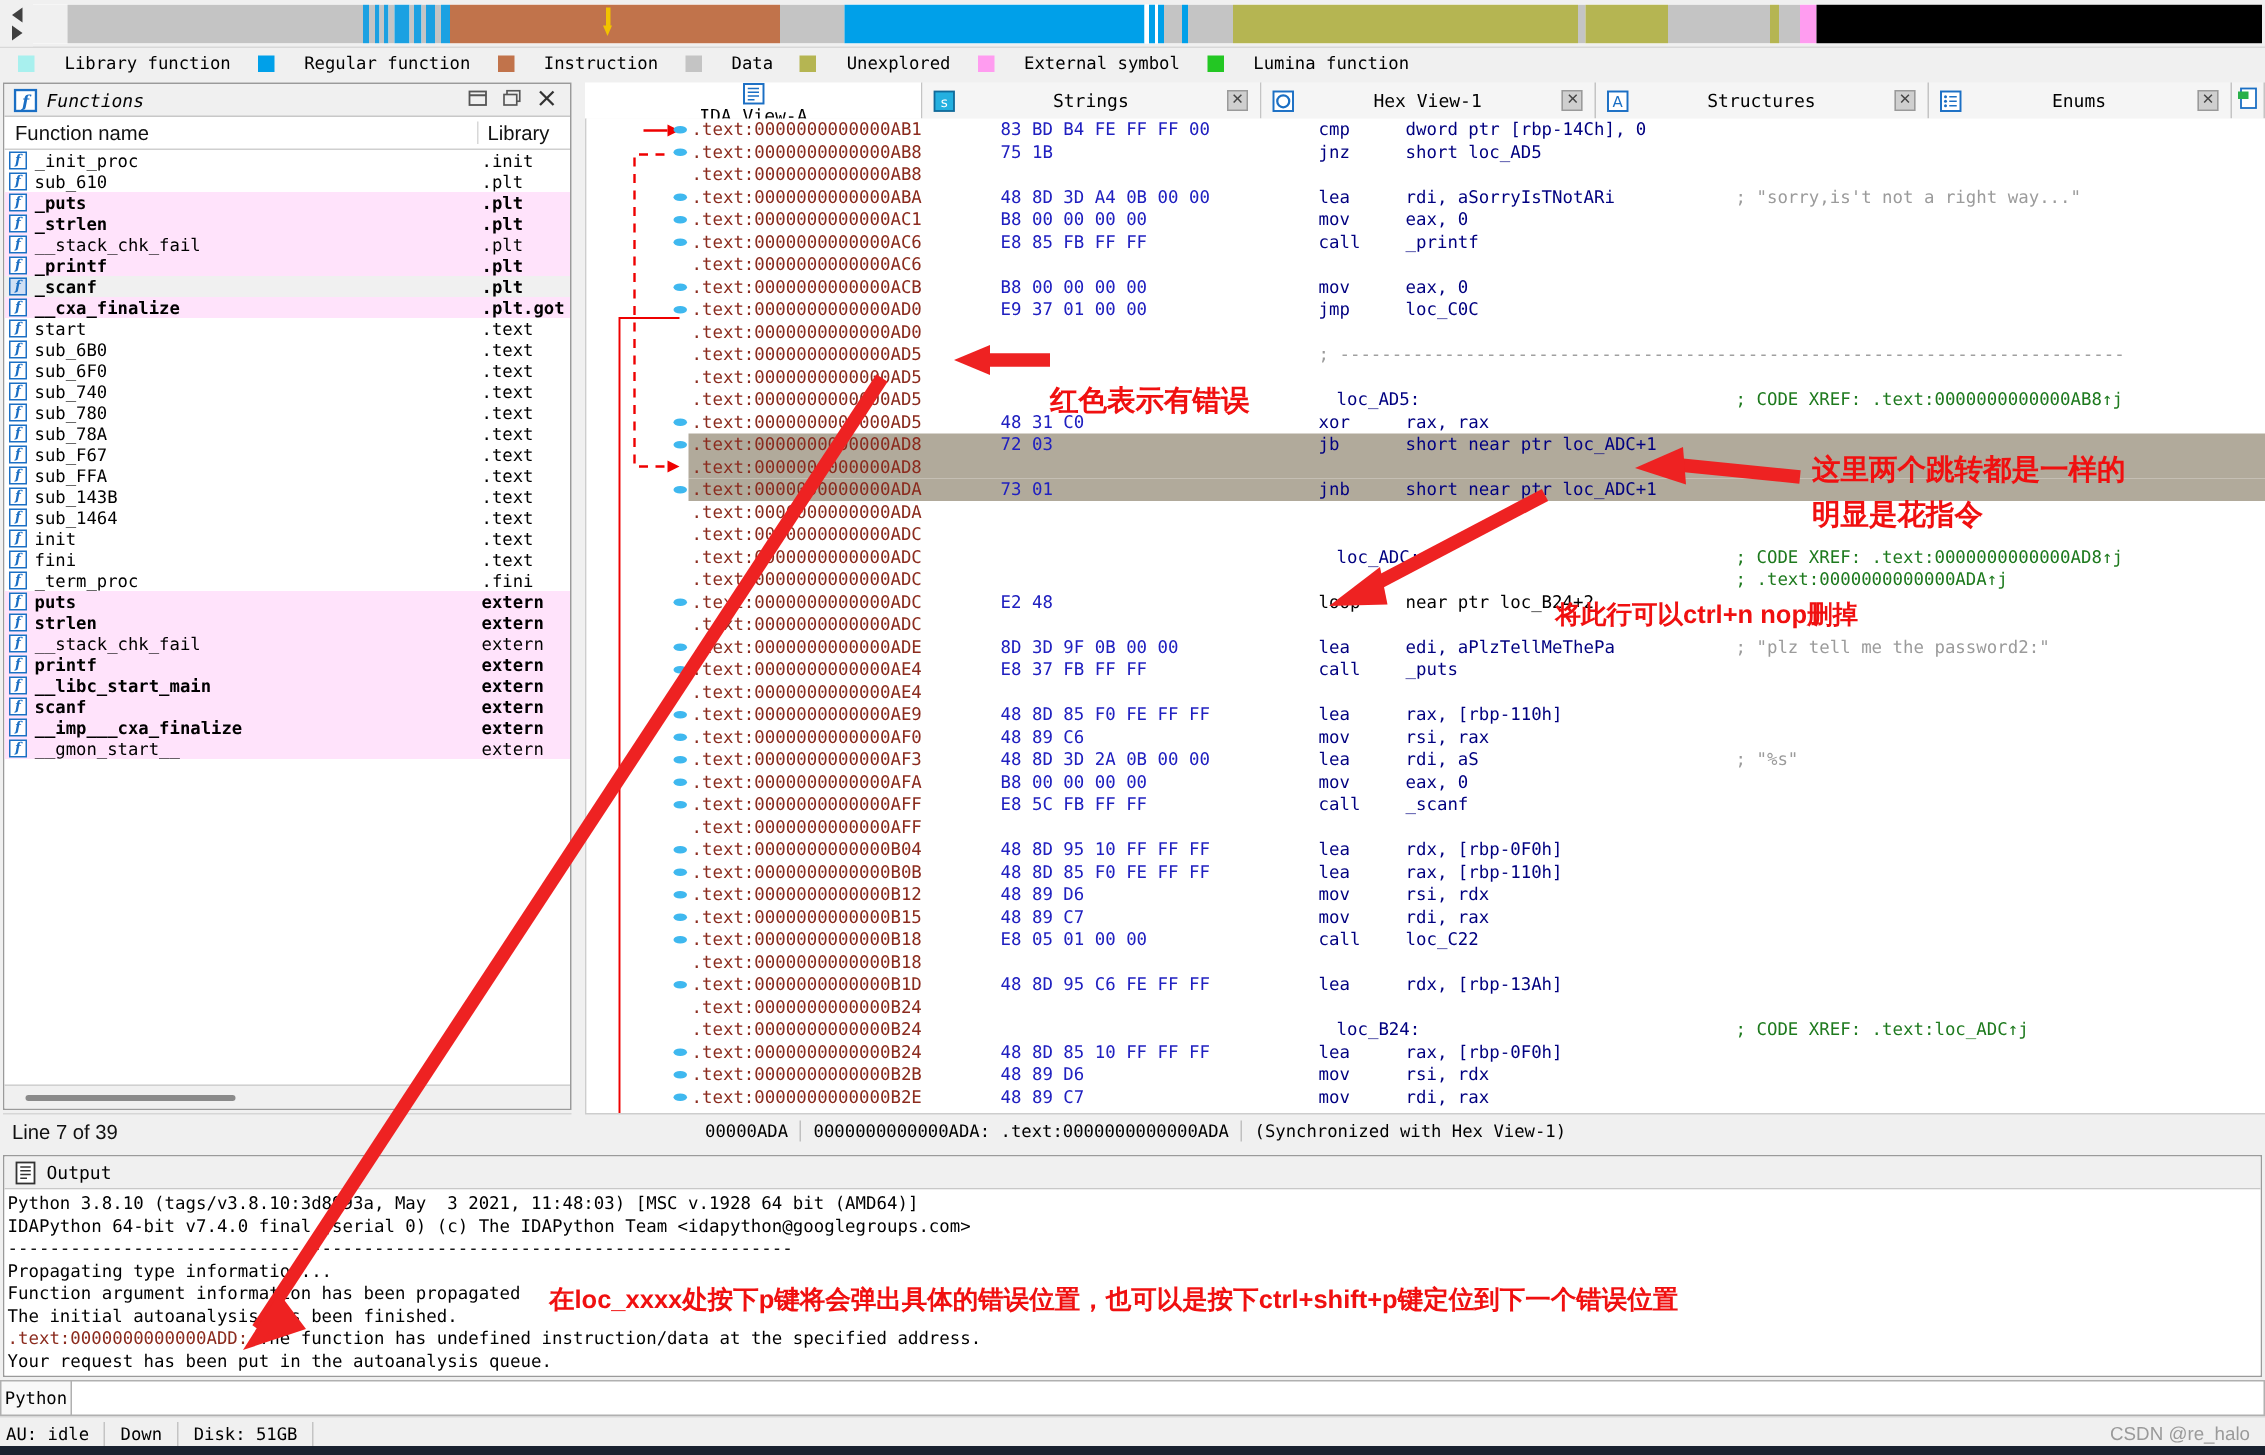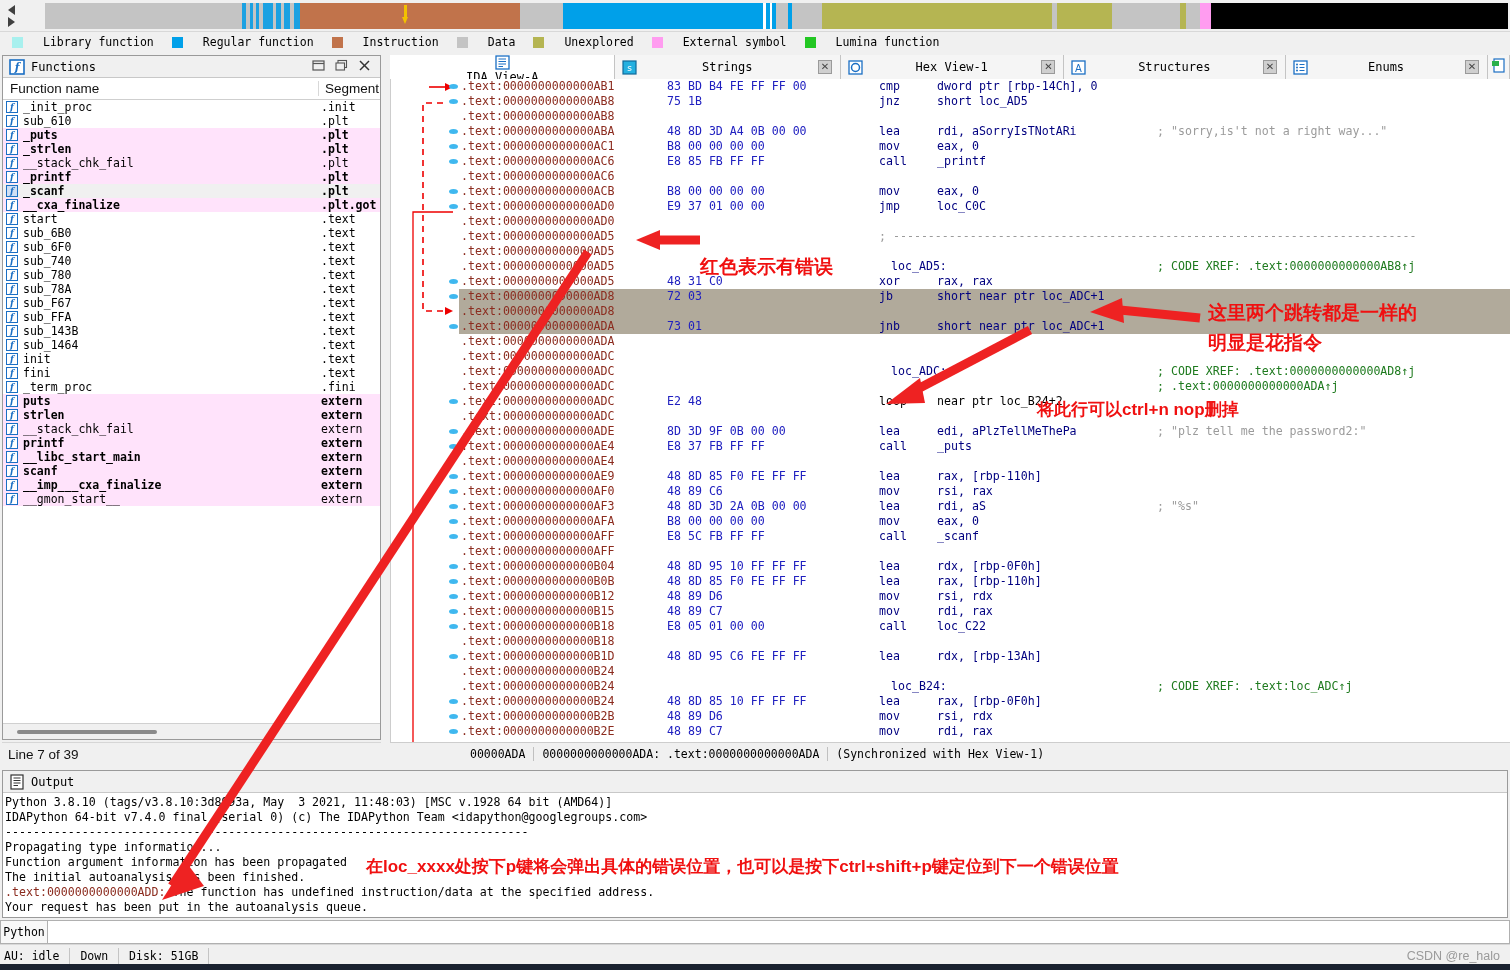--- a/index.html
+++ b/index.html
@@ -57,21 +57,21 @@
   
   #functions-panel {
     position: absolute; left: 2px; top: 55px; width: 379px; height: 685px;
     background: #fff; border: 1px solid #9a9a9a;
     display: flex; flex-direction: column;
   }
   #functions-header {
     height: 22px; display: flex; align-items: center; background: #f0f0f0;
     border-bottom: 1px solid #c8c8c8; flex: none;
   }
-  #functions-header .title { font-family: "DejaVu Sans Mono", monospace; font-size: 12px; }
+  #functions-header .title { font-family: "DejaVu Sans Mono", monospace; font-size: 12px; font-style: italic; }
   #fn-colhead {
     height: 22px; display: flex; align-items: center; flex: none;
     background: #ffffff; border-bottom: 1px solid #cfcfcf;
     font-family: "Liberation Sans", sans-serif; font-size: 13.5px; color: #111;
   }
   #fn-colhead .c1 { width: 316px; padding-left: 7px; border-right: 1px solid #d8d8d8; }
   #fn-colhead .c2 { flex: 1; padding-left: 6px; }
   #fn-list { flex: 1; overflow: hidden; background: #fff; }
   .fn-row {
     height: 14px; display: flex; align-items: center;
@@ -320,21 +320,21 @@
       <span class="tb-btn">
         <svg width="13" height="13" viewBox="0 0 13 13">
             <line x1="2" y1="2" x2="11" y2="11" stroke="#333" stroke-width="1.5"></line>
             <line x1="11" y1="2" x2="2" y2="11" stroke="#333" stroke-width="1.5"></line>
           </svg>
       </span>
     </span>
   </div>
   <div id="fn-colhead">
     <div class="c1">Function name</div>
-    <div class="c2">Segment</div>
+    <div class="c2">Library</div>
   </div>
   <div id="fn-list">
       <div class="fn-row">
         <span class="fico">f</span>
         <span class="fname">_init_proc</span>
         <span class="fseg">.init</span>
       </div>
       <div class="fn-row">
         <span class="fico">f</span>
         <span class="fname">sub_610</span>

